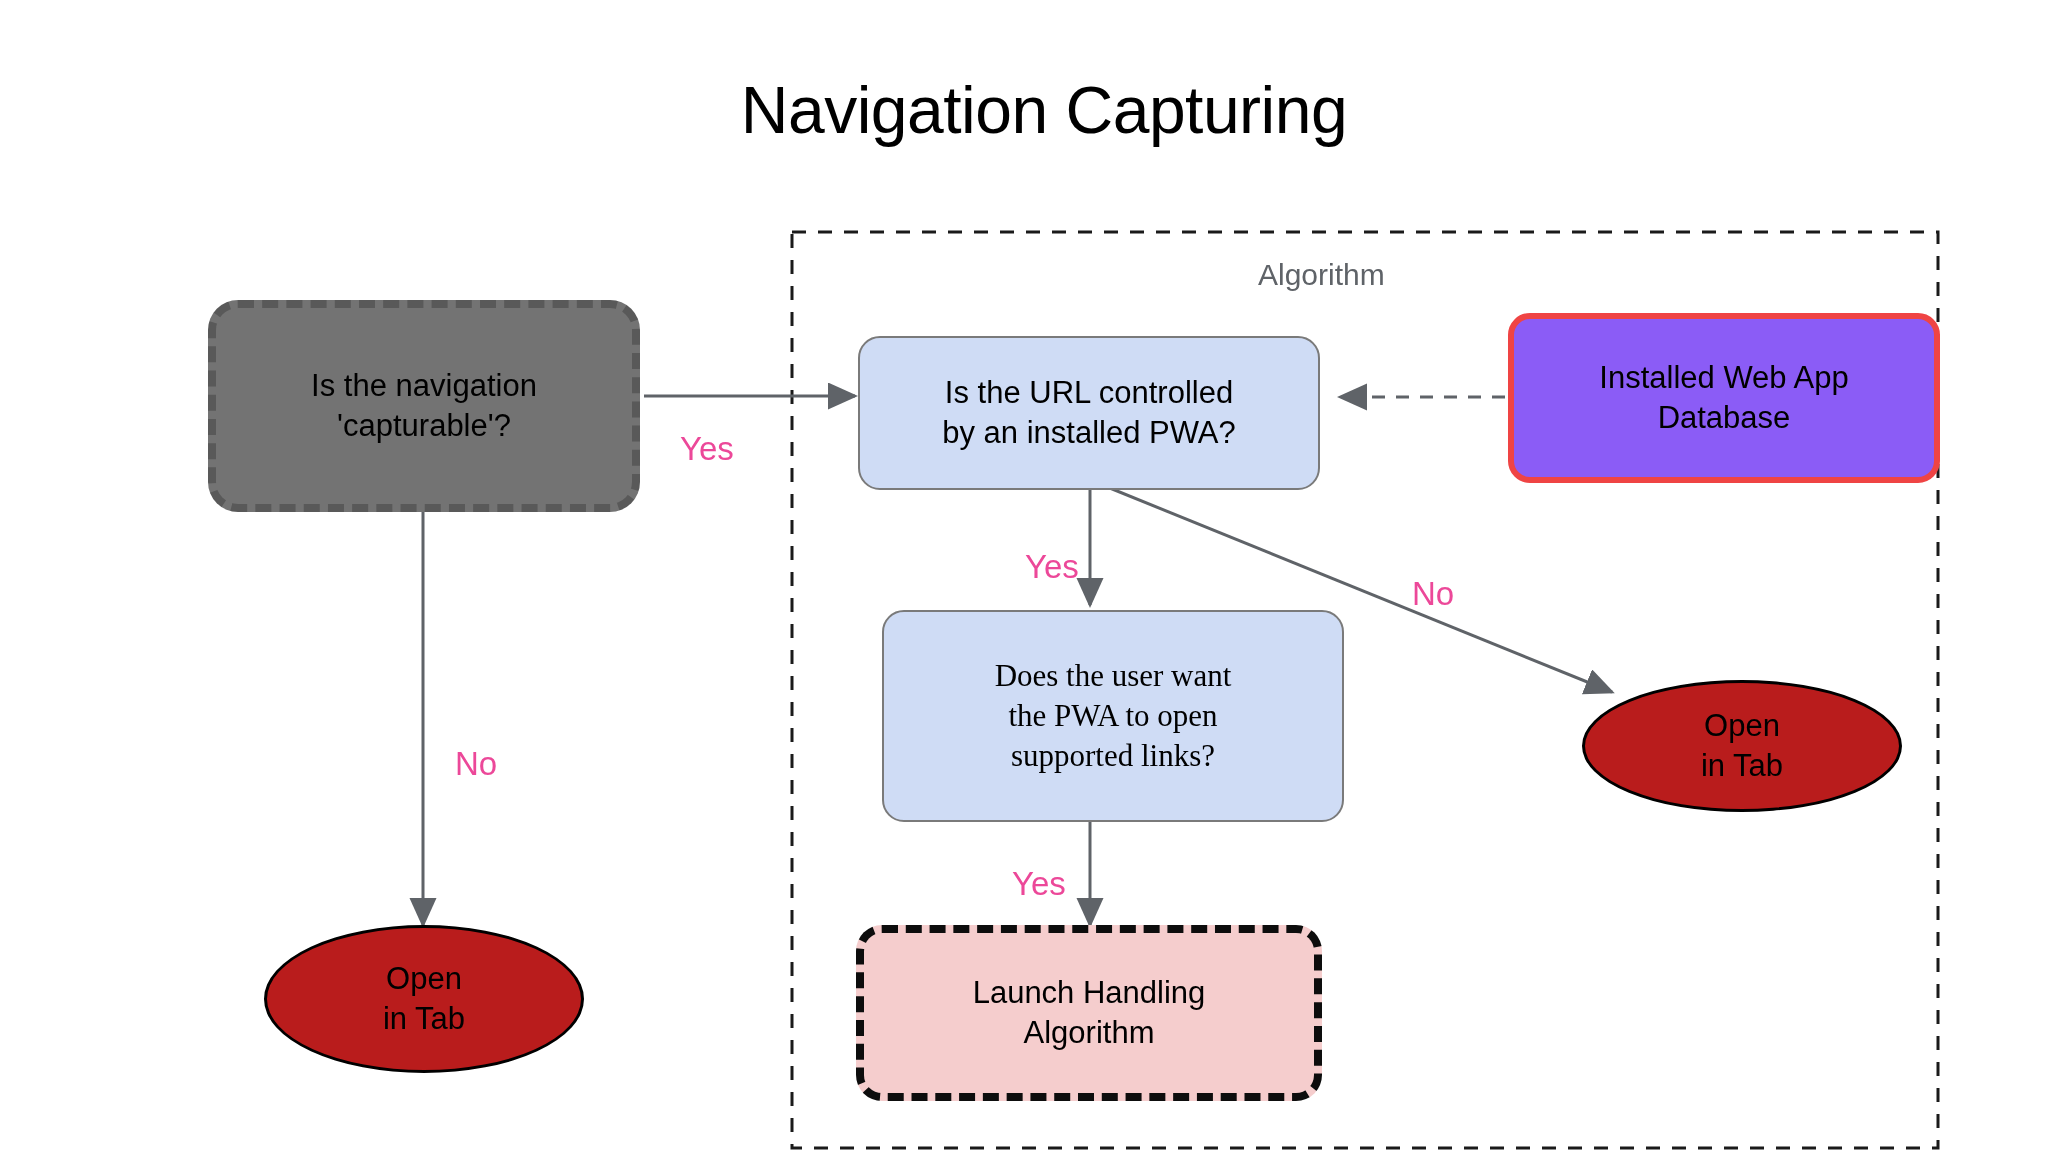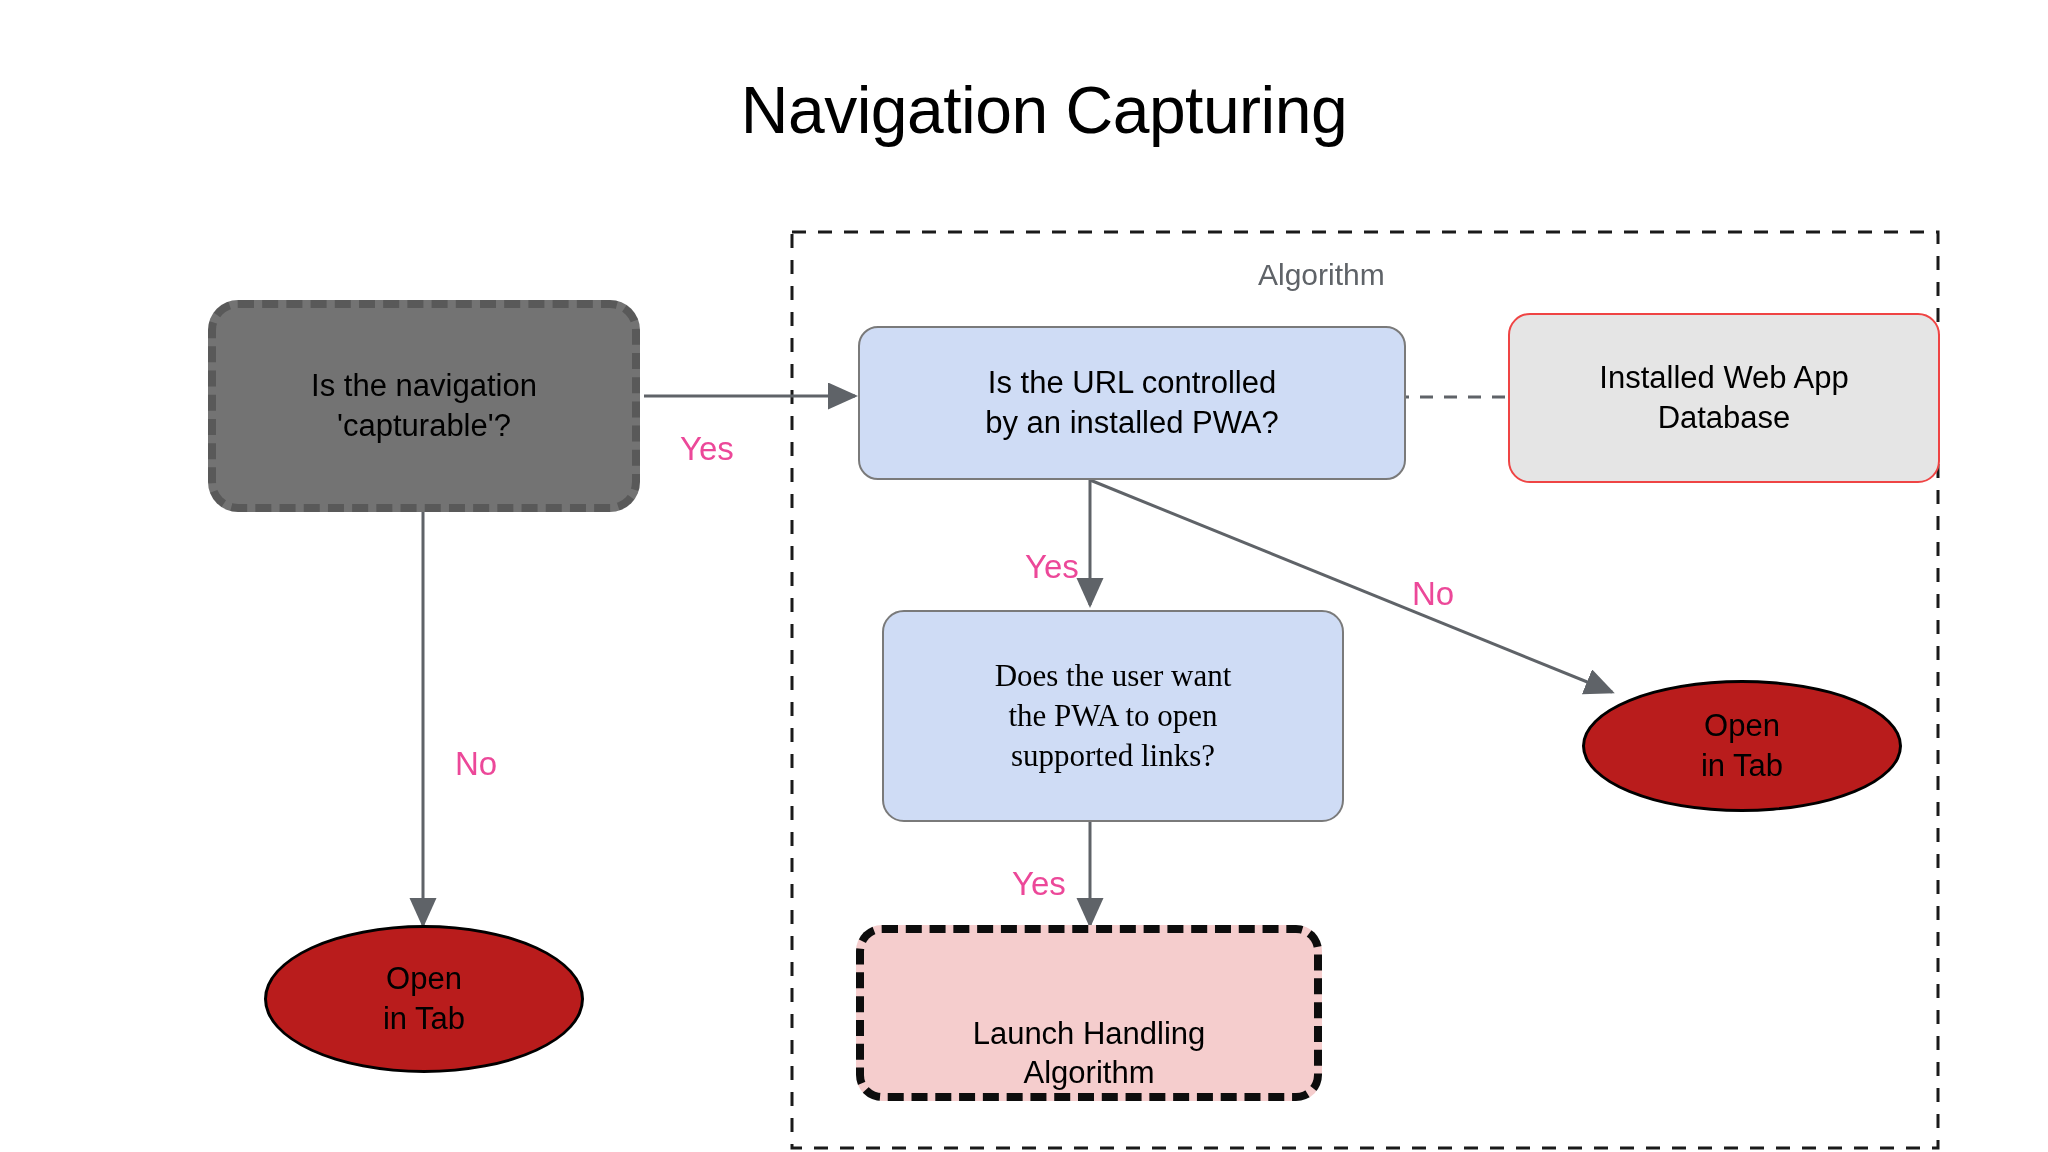--- a/index.html
+++ b/index.html
@@ -75,29 +75,28 @@
     border: 2px solid #7a7a7a;
   }
 
   .node-blue-dashed {
     background: #737373;
     border: 8px dashed #595959;
     border-radius: 30px;
   }
 
   .node-gray {
-    background: #e5e5e5;
-    border: 2px solid #ef4444;
+    background: #8b5cf6;
+    border: 6px solid #ef4444;
   }
 
   .node-pink-dashed {
     background: #f5cdcd;
     border: 8px dashed #0d0d0d;
     border-radius: 26px;
-    align-items: flex-end;
   }
 
   .node-ellipse {
     background: #b91c1c;
     border: 3px solid #000000;
     border-radius: 50%;
   }
 
   
   .edge-label {
@@ -139,21 +138,21 @@
     <line x1="1505" y1="397" x2="1340" y2="397" stroke="#5f6368" stroke-width="3" stroke-dasharray="13,11" marker-end="url(#arrowhead-dash)"></line>
   </svg>
 
   <div class="group-label" style="left:1258px; top:258px;">Algorithm</div>
 
   <div class="node node-blue-dashed" style="left:208px; top:300px; width:432px; height:212px;">
     <span>Is the navigation
 'capturable'?</span>
   </div>
 
-  <div class="node node-rounded node-blue" style="left:858px; top:326px; width:548px; height:154px;border-radius:20px;">
+  <div class="node node-rounded node-blue" style="left:858px; top:336px; width:462px; height:154px;">
     <span>Is the URL controlled
 by an installed PWA?</span>
   </div>
 
   <div class="node node-rounded node-gray" style="left:1508px; top:313px; width:432px; height:170px;">
     <span>Installed Web App
 Database</span>
   </div>
 
   <div class="node node-rounded node-blue" style="left:882px; top:610px; width:462px; height:212px;font-family:Liberation Serif, serif;">

